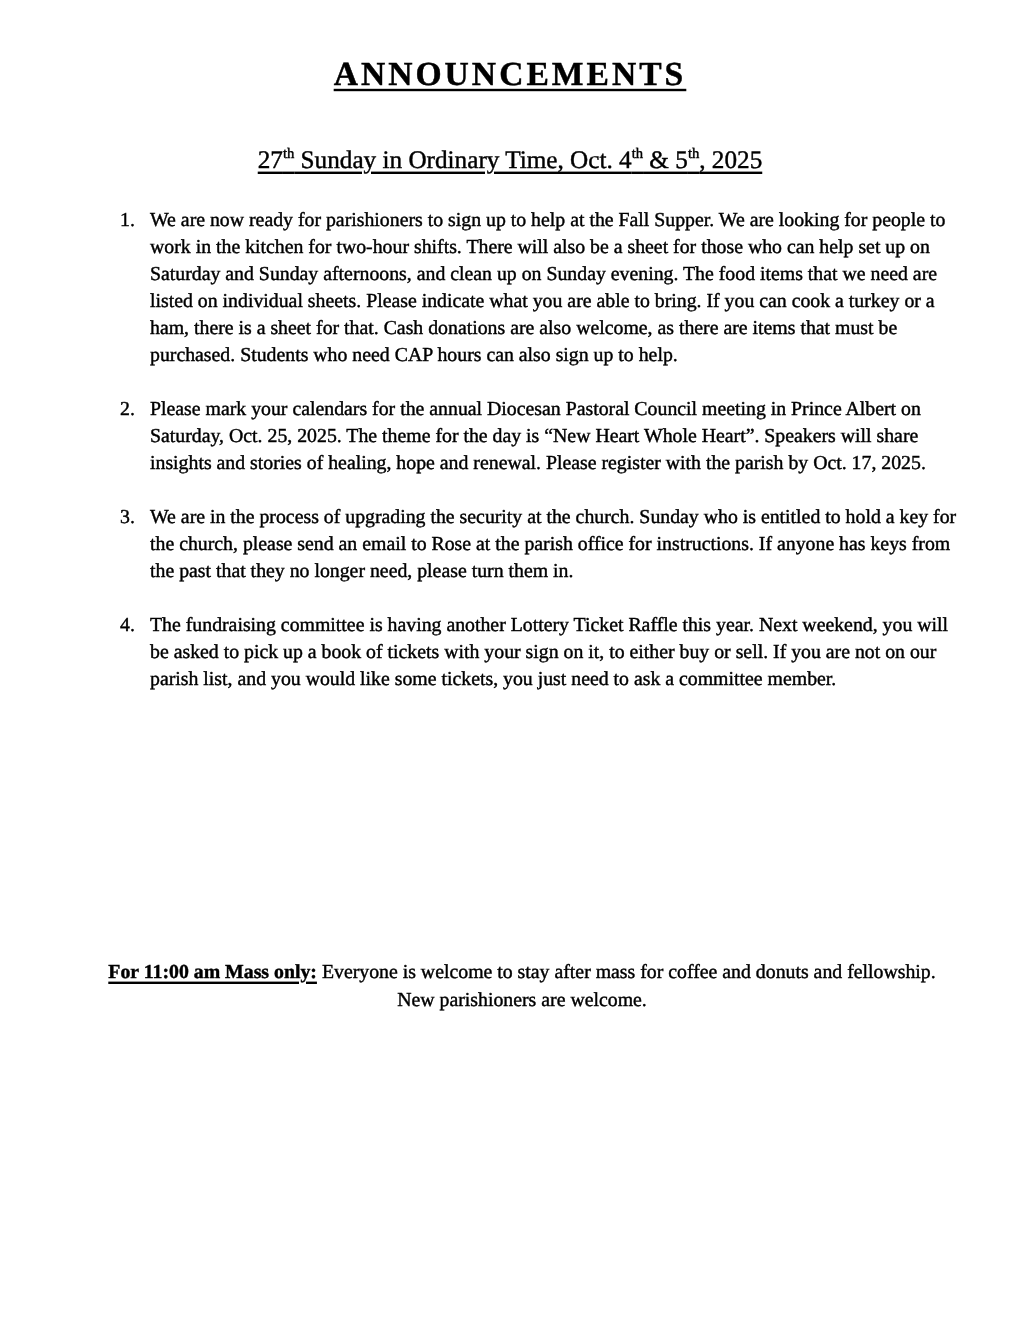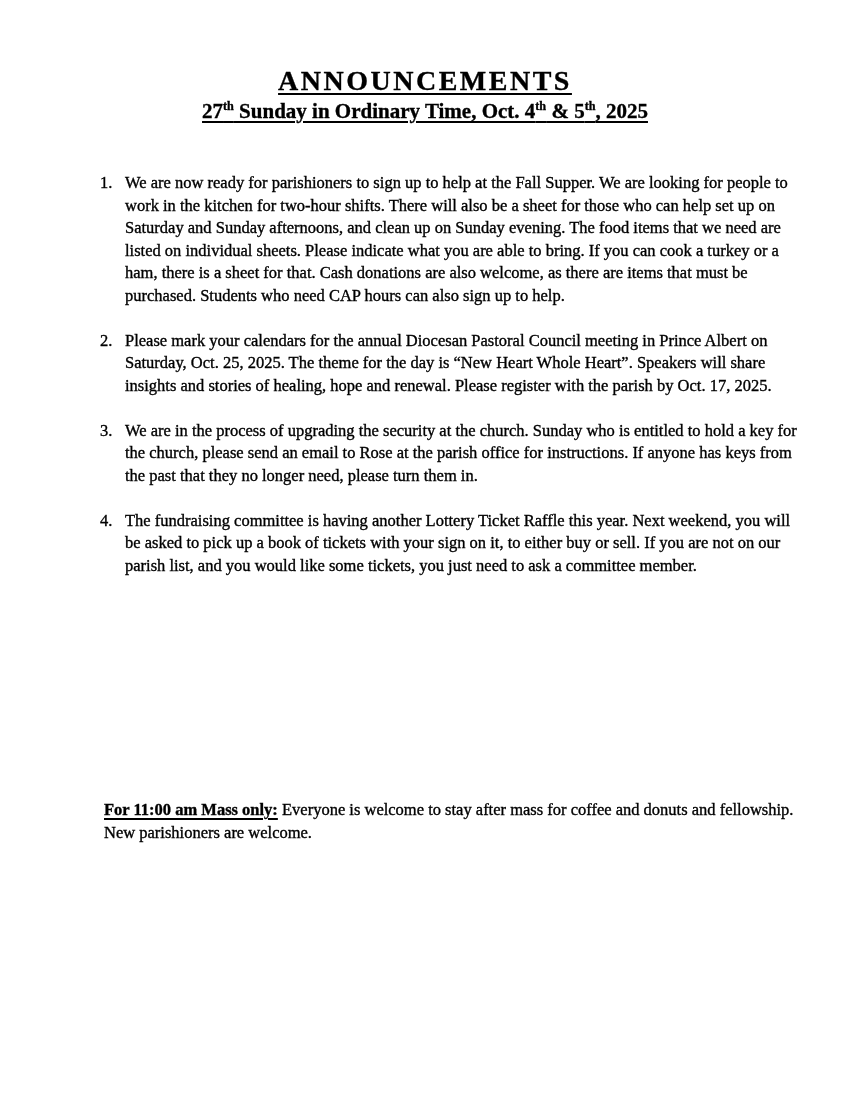--- a/index.html
+++ b/index.html
@@ -12,41 +12,42 @@
     width: 850px;
     height: 1100px;
     background: #ffffff;
     color: #000000;
     font-family: "Liberation Serif", "DejaVu Serif", serif;
     -webkit-text-stroke: 0.35px #000000; 
     overflow: hidden;
   }
   .doc-header {
     position: absolute;
-    top: 64px;
+    top: 46px;
     left: 0;
     width: 850px;
     text-align: center;
   }
   .doc-title {
     font-size: 28px;
     font-weight: bold;
     letter-spacing: 2.5px;
     line-height: 34px;
     text-decoration: underline;
     text-decoration-thickness: 2px;
     text-underline-offset: 3px;
   }
   .doc-subtitle {
     font-size: 21px;
-    font-weight: bold;
+    font-weight: normal;
     line-height: 27px;
     text-decoration: underline;
     text-decoration-thickness: 2px;
     text-underline-offset: 3px;
+    margin-top: 40px;
   }
   .doc-subtitle sup {
     font-size: 0.58em;
     line-height: 0;
   }
   .announcement-list {
     position: absolute;
     left: 100px;
     top: 172px;
     width: 702px;
@@ -59,25 +60,26 @@
   }
   .announcement-number {
     flex: 0 0 25px;
     width: 25px;
   }
   .announcement-text {
     flex: 1 1 auto;
   }
   .footer-note {
     position: absolute;
-    left: 104px;
+    left: 84px;
     top: 799px;
     width: 702px;
     font-size: 16.5px;
     line-height: 22.5px;
+    text-align: center;
   }
   .footer-note-lead {
     font-weight: bold;
     text-decoration: underline;
     text-decoration-thickness: 2px;
     text-underline-offset: 3px;
   }
 </style>
 </head>
 <body>

